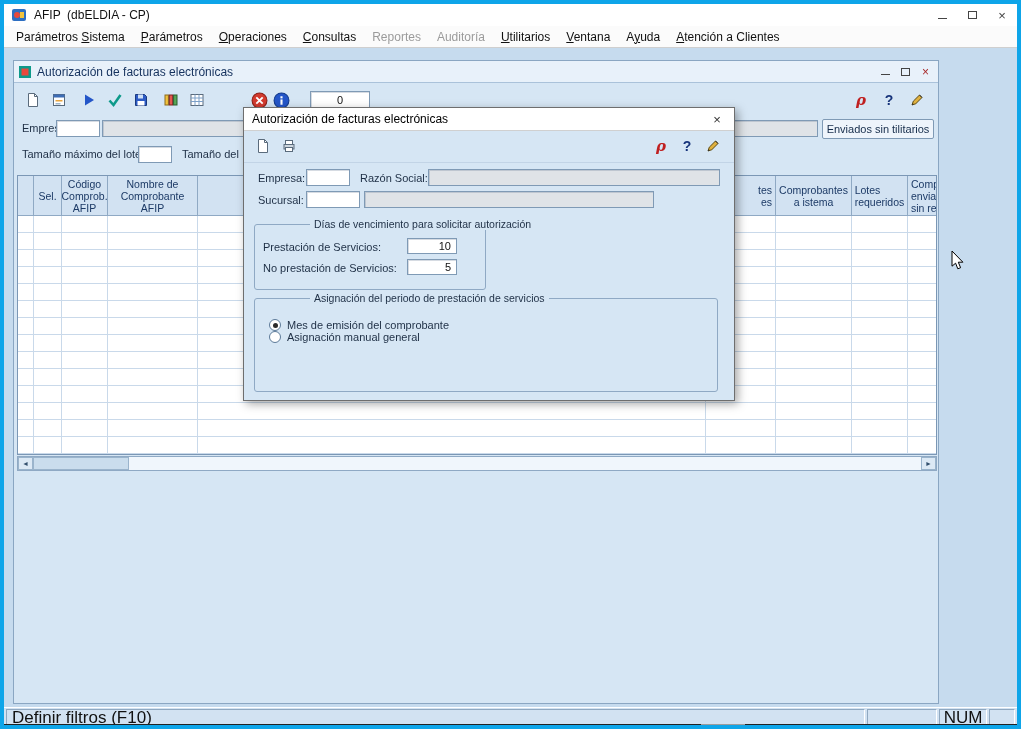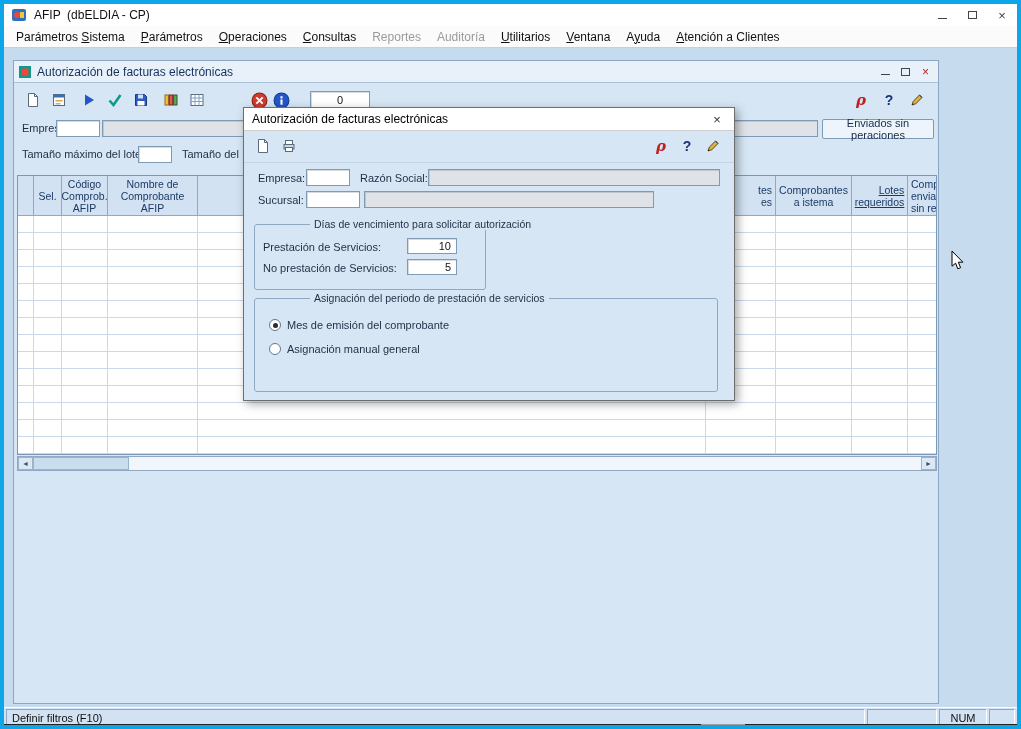--- a/index.html
+++ b/index.html
@@ -64,21 +64,21 @@
   .dlg-toolbar { position:relative; height:32px; border-bottom:1px solid #c2d4e6; }
   .dlg-toolbar .tbtn { top:4px; }
   .gbox { position:absolute; border:1px solid #8fa9c4; border-radius:3px; }
   .gbox-title { position:absolute; top:-7px; left:7px; background:#d6e6f4; padding:0 4px; font-size:10.5px; color:#1e2f45; white-space:nowrap;margin-left:48px; }
   .radio-row { position:absolute; display:flex; align-items:center; gap:6px; font-size:11px; color:#1e2f45; }
   .radio { width:12px; height:12px; border-radius:50%; border:1px solid #5c7a99; background:#fff; }
   .radio.sel::after { content:''; display:block; width:5px; height:5px; border-radius:50%; background:#2b2b2b; margin:2.5px auto; }
 
   
   .statusbar { position:absolute; left:0; right:0; top:703px; height:17px; background:#d2e2f2; display:flex; gap:2px; padding:1px 2px; border-top:1px solid #fff; }
-  .sb-panel { border:1px solid; border-color:#8fa8c0 #fff #fff #8fa8c0; font-size:11px; padding:8px 5px; display:flex; align-items:center; color:#111; white-space:nowrap; overflow:hidden; }
+  .sb-panel { border:1px solid; border-color:#8fa8c0 #fff #fff #8fa8c0; font-size:17px; padding:8px 5px; display:flex; align-items:center; color:#111; white-space:nowrap; overflow:hidden; }
   .sb-panel.main { flex:1; }
   .bottomstrip { position:absolute; left:0; top:720px; width:100%; height:7px; background:#222; }
   .strip-notch { position:absolute; left:697px; top:720px; width:44px; height:7px; background:#9c9c9c; }
 
   .cursor { position:absolute; left:947px; top:202px; z-index:100; }
 </style>
 </head>
 <body>
 
 <div class="screen">
@@ -204,42 +204,42 @@
               <path d="M3 13l1.3-3.8 6.2-6.2 2.5 2.5-6.2 6.2z" fill="#e0b13e" stroke="#5c4a12"></path>
               <path d="M10.5 3l2.5 2.5" stroke="#333" fill="none"></path>
               <path d="M3 13l1.2-1.2" stroke="#333" fill="none"></path>
             </svg>
           </div>
       </div>
 
       <span class="plbl" style="left:8px;top:61px">Empresa:</span>
       <span class="field" style="left:42px;top:59px;width:44px;height:17px"></span>
       <span class="field gray" style="left:88px;top:59px;width:716px;height:17px"></span>
-      <button class="btn-env">Enviados sin peraciones</button>
+      <button class="btn-env">Enviados sin tilitarios</button>
 
       <span class="plbl" style="left:8px;top:87px">Tamaño máximo del lote:</span>
       <span class="field" style="left:124px;top:85px;width:34px;height:17px"></span>
       <span class="plbl" style="left:168px;top:87px">Tamaño del</span>
 
       <div class="grid">
         <div class="grid-header">
             <div class="ghc" style="width: 16px; text-align: center; justify-content: center;"></div>
             <div class="ghc" style="width: 28px; text-align: right; justify-content: center;">Sel.</div>
             <div class="ghc" style="width: 46px; text-align: center; justify-content: center;">Código
 Comprob.
 AFIP</div>
             <div class="ghc" style="width: 90px; text-align: center; justify-content: center;">Nombre de
 Comprobante
 AFIP</div>
             <div class="ghc" style="width: 508px; text-align: center; justify-content: center;"></div>
             <div class="ghc" style="width: 70px; text-align: right; justify-content: flex-end;">tes
 es</div>
             <div class="ghc" style="width: 76px; text-align: center; justify-content: center;">Comprobantes
 a istema</div>
-            <div class="ghc" style="width: 56px; text-align: right; justify-content: center; text-decoration: underline;">Lotes
+            <div class="ghc" style="width: 56px; text-align: left; justify-content: center;">Lotes
 requeridos</div>
             <div class="ghc" style="width: 70px; text-align: left; justify-content: flex-start;">Comproba
 enviado
 sin respu</div>
           </div>
         <div class="grid-body">
             <div class="grow">
               <div class="gcell" style="width: 16px;"></div>
               <div class="gcell" style="width: 28px;"></div>
               <div class="gcell" style="width: 46px;"></div>
@@ -458,21 +458,21 @@
       <span class="plbl" style="left:8px;top:37px">No prestación de Servicios:</span>
       <span class="field num" style="left:152px;top:34px;width:50px;height:16px">5</span>
     </div>
 
     <div class="gbox" style="left:10px;top:190px;width:464px;height:94px">
       <span class="gbox-title">Asignación del periodo de prestación de servicios</span>
       <div class="radio-row" style="left:14px;top:20px">
         <span class="radio sel"></span>
         <span>Mes de emisión del comprobante</span>
       </div>
-      <div class="radio-row" style="left:14px;top:44px">
+      <div class="radio-row" style="left:14px;top:32px">
         <span class="radio"></span>
         <span>Asignación manual general</span>
       </div>
     </div>
   </div>
 
   <div class="statusbar">
     <div class="sb-panel main">Definir filtros (F10)</div>
     <div class="sb-panel" style="width:70px"></div>
     <div class="sb-panel" style="width:48px;justify-content:center">NUM</div>

